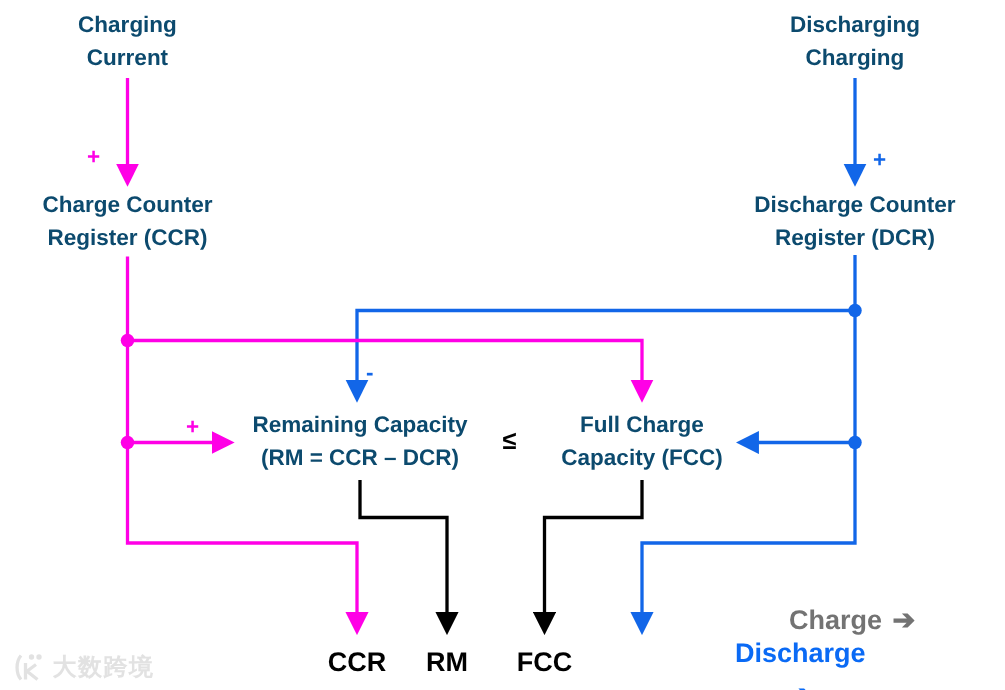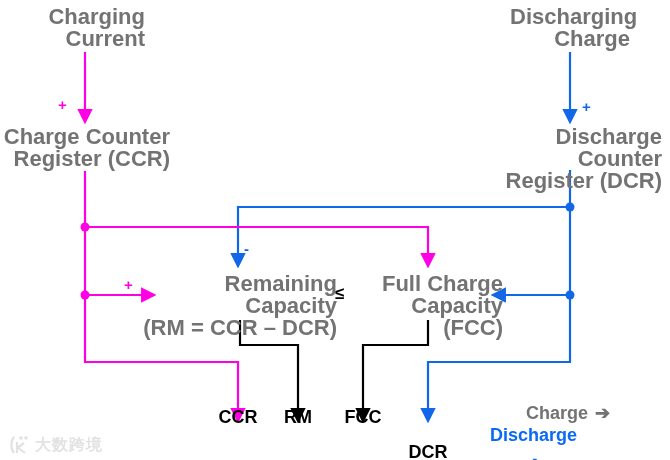--- a/index.html
+++ b/index.html
@@ -3,30 +3,30 @@
 <meta charset="utf-8">
 <style>
   html,body{margin:0;padding:0;}
   body{
     width:670px;height:460px;position:relative;background:#ffffff;
     font-family:"Liberation Sans",sans-serif;overflow:hidden;
   }
   #diagram{position:absolute;inset:0;}
   svg.wires{position:absolute;left:0;top:0;z-index:1;}
   .lbl{
-    position:absolute;z-index:2;font-weight:bold;font-size:22px;line-height:22px;
-    color:#737373;text-align:right;white-space:pre-line;
+    position:absolute;z-index:2;font-weight:bold;font-size:15px;line-height:22px;
+    color:#0c4a6e;text-align:center;white-space:pre-line;
   }
   .op{position:absolute;z-index:3;font-weight:bold;font-size:15px;line-height:15px;}
   .op.mag{color:#FF00E6;}
   .op.blu{color:#1266E8;}
   .leq{position:absolute;z-index:3;font-weight:bold;font-size:17px;color:#000;}
   .out{
     position:absolute;z-index:2;font-weight:bold;font-size:18px;color:#000;
-    width:50px;text-align:center;top:407px;
+    width:50px;text-align:center;top:431px;
   }
   .legend-row{
     position:absolute;z-index:2;left:490px;font-weight:bold;font-size:18px;
     line-height:21px;display:flex;align-items:center;gap:7px;
   }
   .legend-row.charge{top:403px;color:#737373;margin-left:36px;}
   .legend-row.discharge{top:425px;color:#0A6AF5;flex-direction:column;}
   .watermark{
     position:absolute;z-index:2;left:8px;top:434px;display:flex;align-items:center;gap:3px;
     color:#E2E2E2;font-weight:bold;font-size:16px;letter-spacing:1px;
@@ -71,21 +71,21 @@
     <g fill="none" stroke-width="2.2">
       <path d="M240,320 L240,345 L298,345 L298,409" marker-end="url(#ah-blk)" stroke="#000000"></path>
       <path d="M428,320 L428,345 L363,345 L363,409" marker-end="url(#ah-blk)" stroke="#000000"></path>
     </g>
   </svg>
 
   <div class="lbl" style="left:25px;top:6px;width:120px;">Charging
 Current</div>
 
   <div class="lbl" style="left:510px;top:6px;width:120px;">Discharging
-Charge</div>
+Charging</div>
 
   <div class="lbl" style="left:0px;top:126px;width:170px;">Charge Counter
 Register (CCR)</div>
 
   <div class="lbl" style="left:478px;top:126px;width:184px;">Discharge Counter
 Register (DCR)</div>
 
   <div class="lbl" style="left:353px;top:273px;width:150px;">Full Charge
 Capacity (FCC)</div>
 

